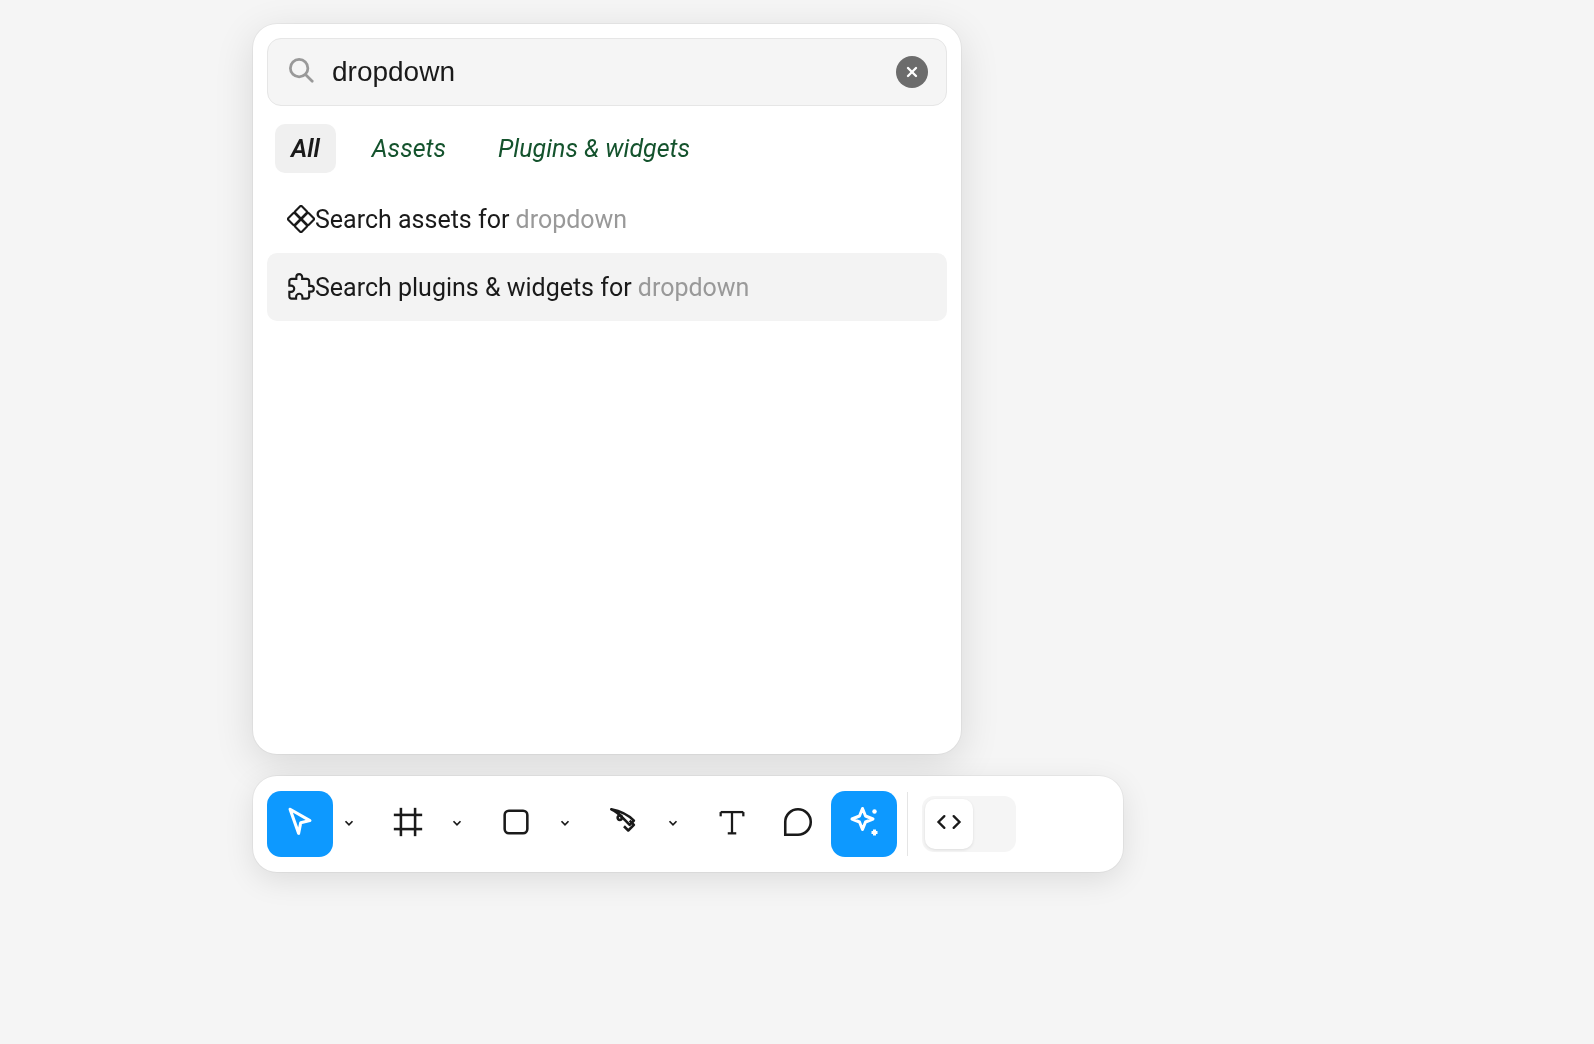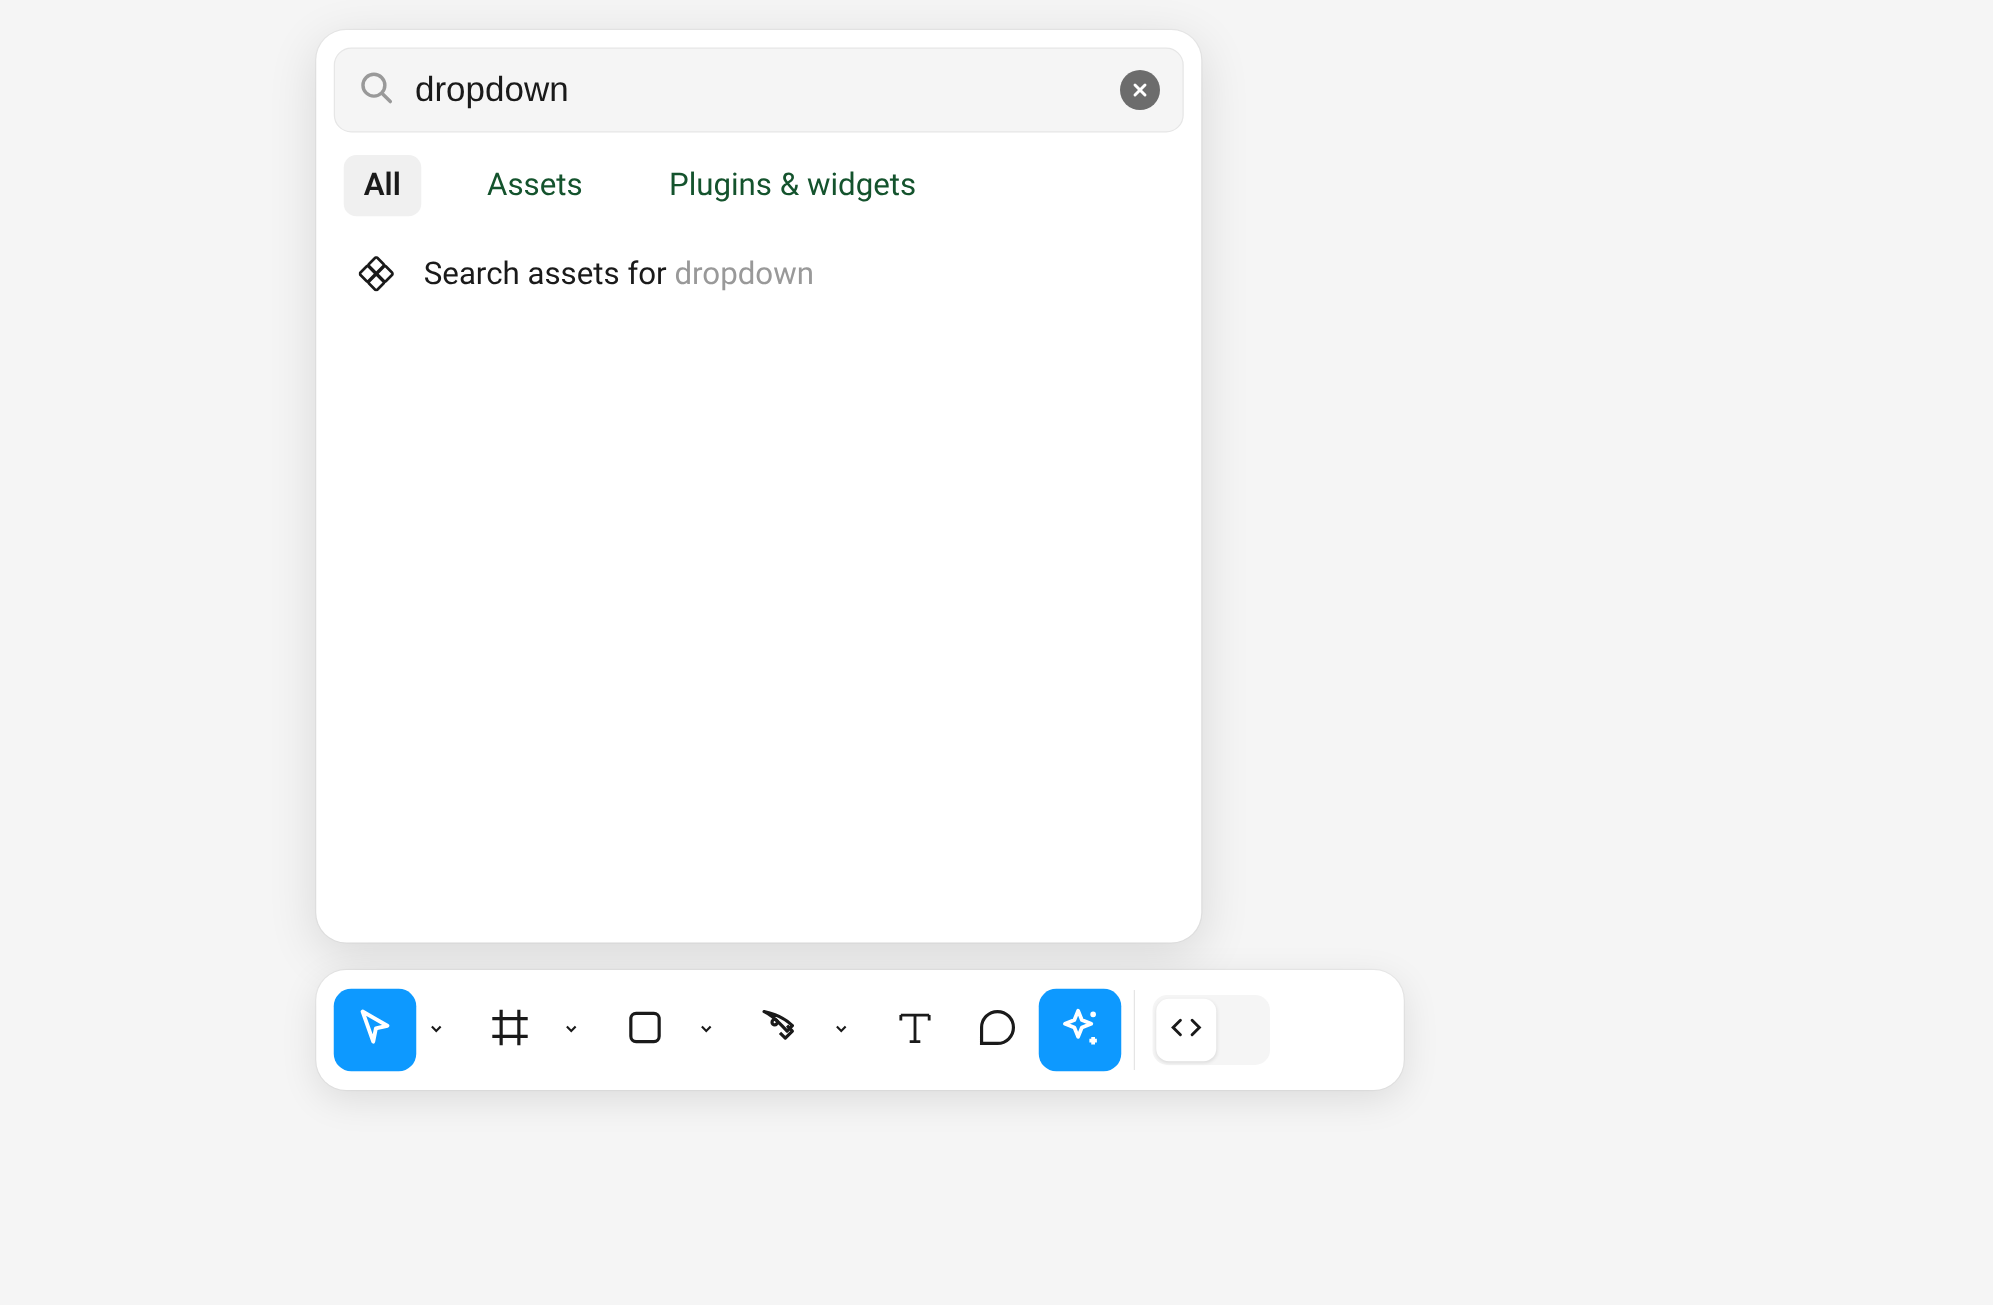--- a/index.html
+++ b/index.html
@@ -55,39 +55,39 @@
       display: flex;
       align-items: center;
       justify-content: center;
       cursor: pointer;
       flex-shrink: 0;
     }
     .clear-btn svg { color: #fff; }
     .tabs {
       display: flex;
       align-items: flex-start;
-      gap: 37px;
+      gap: 20px;
       padding: 18px 8px 12px 8px;
+      font-style: italic;
     }
     .tab {
       font-size: 25px;
       color: #14532d;
       padding: 10px 16px;
       border-radius: 10px;
       cursor: pointer;
     }
     .tab.active {
       background: #f0f0f0;
       color: #1a1a1a;
       font-weight: 600;
     }
     .result-row {
       display: flex;
       align-items: center;
-      gap: 24px;
       height: 68px;
       padding: 0 20px;
       border-radius: 10px;
       cursor: pointer;
     }
     .result-row.hover {
       background: #f3f3f3;
     }
     .result-icon {
       color: #1a1a1a;
@@ -208,20 +208,30 @@
         <rect x="2" y="8" width="8" height="8" rx="1" transform="rotate(45 6 12)"></rect>
         <rect x="14" y="8" width="8" height="8" rx="1" transform="rotate(45 18 12)"></rect>
         <rect x="8" y="14" width="8" height="8" rx="1" transform="rotate(45 12 18)"></rect>
       </svg>
     </span>
     <span class="result-text">
       <span>Search assets for </span><span class="result-query">dropdown</span>
     </span>
   </div>
 
+  <div class="result-row hover">
+    <span class="result-icon">
+      <svg width="28" height="28" viewBox="0 0 24 24" fill="none" stroke="currentColor" stroke-width="1.8">
+        <path d="M20.5 11H19V7c0-1.1-.9-2-2-2h-4V3.5C13 2.12 11.88 1 10.5 1S8 2.12 8 3.5V5H4c-1.1 0-2 .9-2 2v3.8h1.5c1.49 0 2.7 1.21 2.7 2.7s-1.21 2.7-2.7 2.7H2V20c0 1.1.9 2 2 2h3.8v-1.5c0-1.49 1.21-2.7 2.7-2.7s2.7 1.21 2.7 2.7V22H17c1.1 0 2-.9 2-2v-4h1.5c1.38 0 2.5-1.12 2.5-2.5S21.88 11 20.5 11z"></path>
+      </svg>
+    </span>
+    <span class="result-text">
+      <span>Search plugins &amp; widgets for </span><span class="result-query">dropdown</span>
+    </span>
+  </div>
 </div>
 
 <div class="toolbar">
   <div class="tool-group">
     <div class="tool-btn active">
       <span>
         <svg width="34" height="34" viewBox="0 0 24 24" fill="none" stroke="currentColor" stroke-width="2.2" stroke-linejoin="round">
           <path d="M5 3l14 8-6.5 1.5L11 20 5 3z"></path>
         </svg>
       </span>

